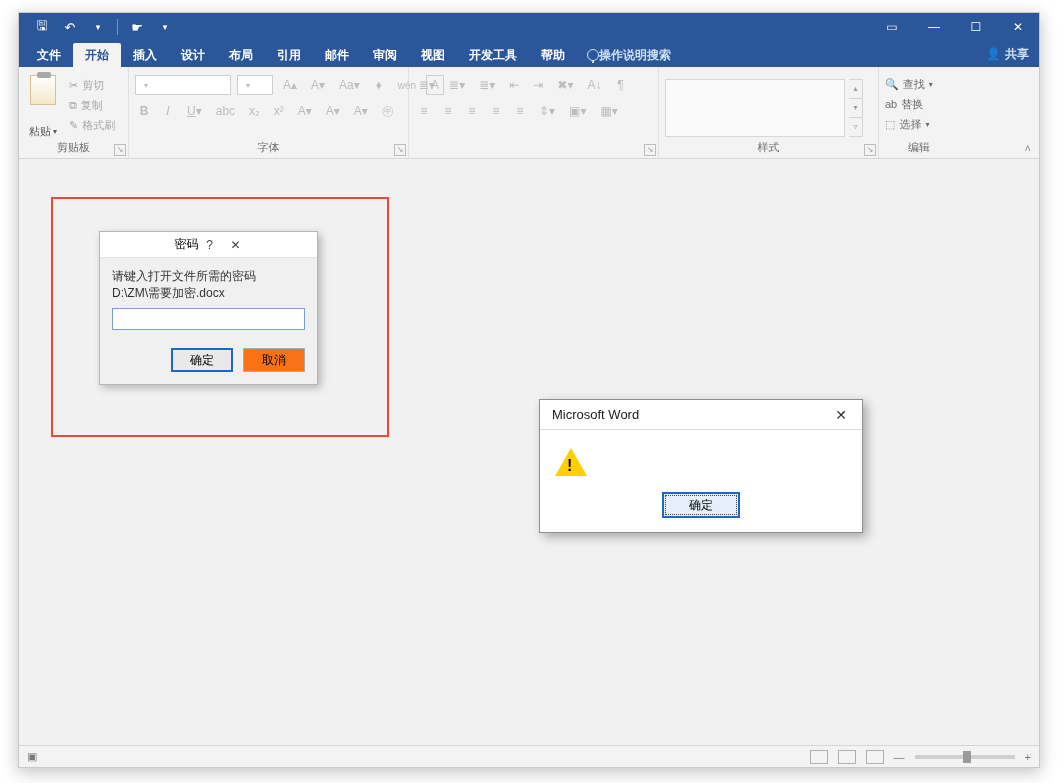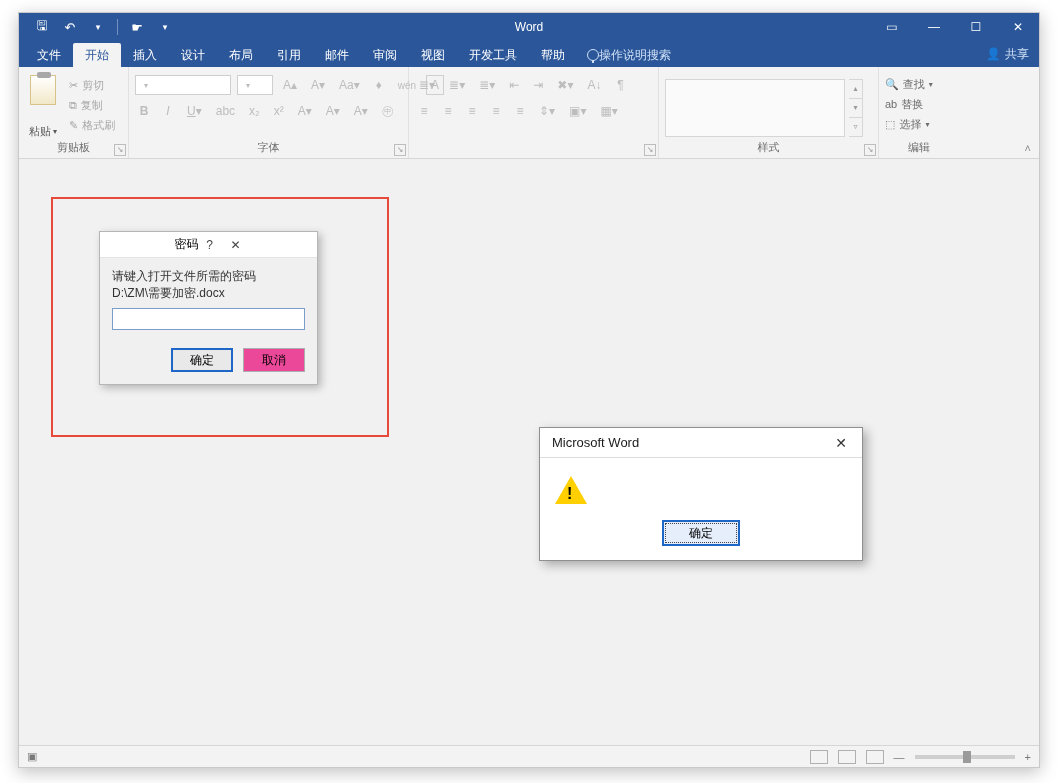--- a/index.html
+++ b/index.html
@@ -8,21 +8,21 @@
   
   .titlebar { height: 28px; background: #2b579a; display:flex; align-items:center; color:#fff; position:relative;}
   .qat { display:flex; align-items:center; gap:2px; padding-left:10px;}
   .qat-btn { width:26px; height:22px; display:flex; align-items:center; justify-content:center; color:#fff; font-size:13px; cursor:pointer;}
   .qat-sep { width:1px; height:16px; background:rgba(255,255,255,0.35); margin:0 4px;}
   .title-center { position:absolute; left:0; right:0; text-align:center; font-size:12px; pointer-events:none; color:#fff;}
   .win-controls { position:absolute; right:0; top:0; height:28px; display:flex;}
   .win-btn { width:42px; height:28px; display:flex; align-items:center; justify-content:center; color:#fff; font-size:12px; cursor:pointer;}
   .rib-opt { width:42px; height:28px; display:flex; align-items:center; justify-content:center; color:#fff; font-size:12px; cursor:pointer;}
   
-  .tabrow { height:26px; background:#2b579a; display:flex; align-items:flex-end; padding-left:6px; position:relative;}
+  .tabrow { height:26px; background:#2b579a; display:flex; align-items:flex-end; padding-left:6px; position:relative;font-weight:bold;}
   .tab { padding:0 12px; height:24px; line-height:24px; font-size:12px; color:#fff; cursor:pointer;}
   .tab.active { background:#f3f3f3; color:#2b579a; border-top-left-radius:2px; border-top-right-radius:2px;}
   .tell-me { display:flex; align-items:center; color:#cfe0f6; font-size:12px; padding-left:10px; height:24px;}
   .bulb { width:12px; height:12px; border:1px solid #cfe0f6; border-radius:50%; position:relative;}
   .bulb:after{content:"";position:absolute;left:4px;bottom:-3px;width:2px;height:3px;background:#cfe0f6;}
   .share { position:absolute; right:10px; top:0; height:26px; display:flex; align-items:center; gap:4px; color:#cfe0f6; font-size:12px; cursor:pointer;}
   
   .ribbon { height:92px; background:#f3f3f3; border-bottom:1px solid #d6d6d6; display:flex; position:relative;}
   .group { border-right:1px solid #e1e1e1; display:flex; flex-direction:column; justify-content:space-between; padding:4px 6px 0 6px; position:relative;}
   .group-body { flex:1; display:flex; align-items:center; gap:4px; color:#bdbdbd;}
@@ -50,24 +50,24 @@
   
   .redbox { position:absolute; left:32px; top:38px; width:338px; height:240px; border:2px solid #e74a3b;}
   
   .pw-dialog { position:absolute; left:80px; top:72px; width:219px; background:#f0f0f0; border:1px solid #b6b6b6; box-shadow:3px 3px 8px rgba(0,0,0,0.25);}
   .pw-title { height:26px; display:flex; align-items:center; justify-content:center; padding:0 6px 0 10px; font-size:12px; background:#fff; border-bottom:1px solid #e4e4e4;}
   .pw-tbtns { display:flex; gap:4px;}
   .pw-tbtn { width:22px; height:18px; display:flex; align-items:center; justify-content:center; font-size:12px; color:#444; cursor:pointer;}
   .pw-body { padding:10px 12px 12px 12px; font-size:12px; color:#333;}
   .pw-input { width:100%; height:22px; border:1px solid #7a9ecb; background:#fff; margin-top:6px; padding:0 4px; font-size:12px;}
   .pw-actions { display:flex; justify-content:flex-end; gap:10px; margin-top:18px;}
-  .btn { min-width:62px; height:24px; font-size:12px; background:#ec4899; border:1px solid #adadad; cursor:pointer;}
+  .btn { min-width:62px; height:24px; font-size:12px; background:#f97316; border:1px solid #adadad; cursor:pointer;}
   .btn.primary { border:2px solid #1e67c7; background:#e9e9e9;}
   
-  .err-dialog { position:absolute; left:520px; top:240px; width:324px; background:#fff; border:1px solid #8f8f8f; box-shadow:4px 4px 10px rgba(0,0,0,0.3);margin-top:28px;}
+  .err-dialog { position:absolute; left:520px; top:240px; width:324px; background:#fff; border:1px solid #8f8f8f; box-shadow:4px 4px 10px rgba(0,0,0,0.3);}
   .err-title { height:30px; display:flex; align-items:center; justify-content:space-between; padding:0 8px 0 12px; font-size:13px; color:#1a1a1a; border-bottom:1px solid #dcdcdc;}
   .err-close { width:26px; height:22px; display:flex; align-items:center; justify-content:center; font-size:14px; color:#333; cursor:pointer;}
   .err-body { display:flex; padding:16px 14px 10px 14px; gap:14px;}
   .warning-tri { width:0; height:0; border-left:16px solid transparent; border-right:16px solid transparent; border-bottom:28px solid #ffcf00; position:relative; margin-top:2px;}
   .warning-tri span{position:absolute; left:-4px; top:9px; font-weight:bold; font-size:16px; color:#000;}
   .err-text { font-size:12.5px; color:#222; line-height:1.5;}
   .err-actions { display:flex; justify-content:center; padding:6px 0 14px 0;}
   .err-actions .btn.primary{min-width:78px;height:26px;background:#e6eefb;border:2px solid #1e67c7;}
   .err-actions .focusring { outline:1px dotted #444; outline-offset:-4px;}
   
@@ -84,21 +84,20 @@
 
   <div class="titlebar">
     <div class="qat">
       <div class="qat-btn" title="save">🖫</div>
       <div class="qat-btn">↶</div>
       <div class="qat-btn" style="font-size:9px;">▾</div>
       <div class="qat-sep"></div>
       <div class="qat-btn">☛</div>
       <div class="qat-btn" style="font-size:9px;">▾</div>
     </div>
-    <div class="title-center">Word</div>
     <div class="win-controls">
       <div class="rib-opt">▭</div>
       <div class="win-btn">—</div>
       <div class="win-btn">☐</div>
       <div class="win-btn">✕</div>
     </div>
   </div>
 
   <div class="tabrow">
     <div class="tab">文件</div>

